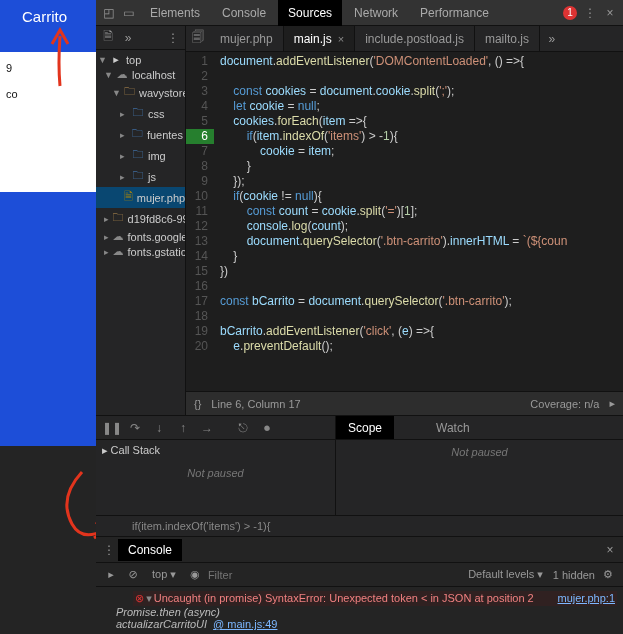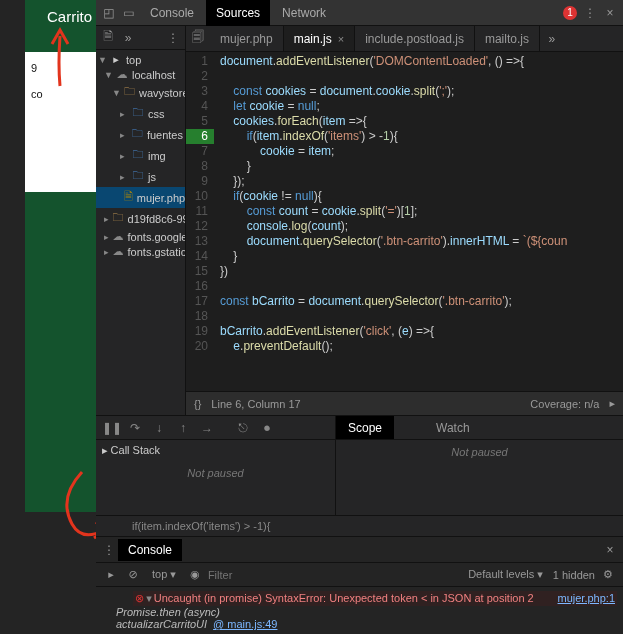--- a/index.html
+++ b/index.html
@@ -1,18 +1,18 @@
 <!DOCTYPE html>
 <html><head>
 <meta charset="utf-8">
 <style>
   * { box-sizing: border-box; margin: 0; padding: 0; font-family: "Segoe UI", Arial, sans-serif; }
   body { width: 623px; height: 634px; background: #242424; color: #ccc; font-size: 12px; overflow: hidden; position: relative; }
 
-  .page-left { position: absolute; left: 0; top: 0; width: 96px; height: 512px; background: #14532d; margin-left: 25px; }
+  .page-left { position: absolute; left: 0; top: 0; width: 96px; height: 446px; background: #1d4ed8; }
   .page-left .cart-label { color: #fff; font-size: 15px; padding: 8px 0 0 22px; }
   .page-left .whitebox { position: absolute; left:0; top:52px; width:96px; height:140px; background:#fff; color:#111; padding:10px 6px; font-size:11px; }
   .page-left .whitebox .row { margin-bottom: 14px; }
   .arrow-annot { position: absolute; left: 46px; top: 24px; pointer-events:none; }
   .curve-annot { position: absolute; left: 52px; top: 468px; pointer-events:none; }
 
   .devtools { position: absolute; left: 96px; top: 0; right: 0; bottom: 0; background: #242424; display:flex; flex-direction:column; }
 
   
   .tabbar { height: 26px; background:#333; display:flex; align-items:center; padding:0 4px; gap:2px; border-bottom:1px solid #111; }
@@ -114,23 +114,25 @@
 <svg class="curve-annot" width="60" height="80">
   <path d="M30 4 Q6 30 20 56 Q30 74 52 62" stroke="#e2341d" stroke-width="3" fill="none"></path>
   <path d="M44 54 L54 62 L42 70" stroke="#e2341d" stroke-width="3" fill="none"></path>
 </svg>
 
 <div class="devtools">
 
   <div class="tabbar">
     <span class="ic">◰</span>
     <span class="ic">▭</span>
+    <span class="tab">Elements</span>
     <span class="tab">Console</span>
     <span class="tab active">Sources</span>
     <span class="tab">Network</span>
+    <span class="tab">Performance</span>
     <span class="spacer"></span>
     <span class="err-badge">1</span>
     <span class="ic">⋮</span>
     <span class="ic">×</span>
   </div>
 
   <div class="mainrow">
 
     <div class="sidebar">
       <div class="sidebar-head">

